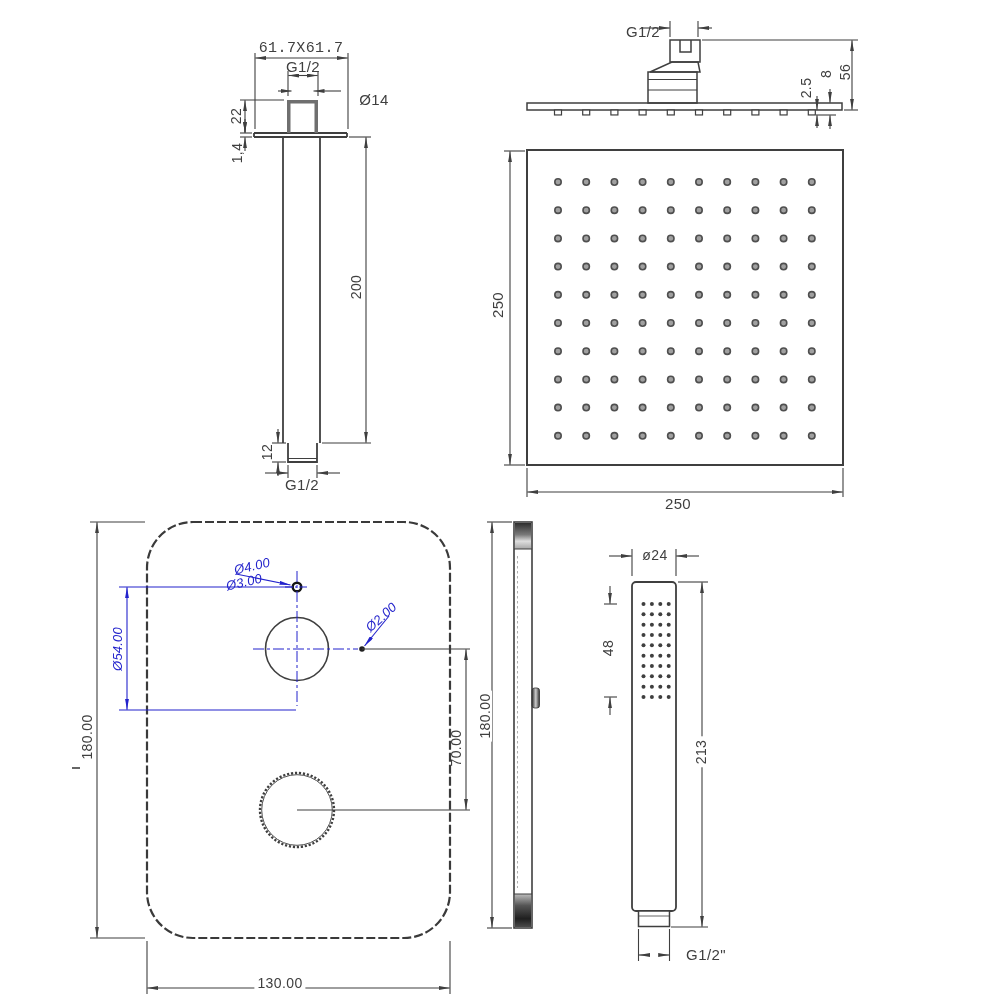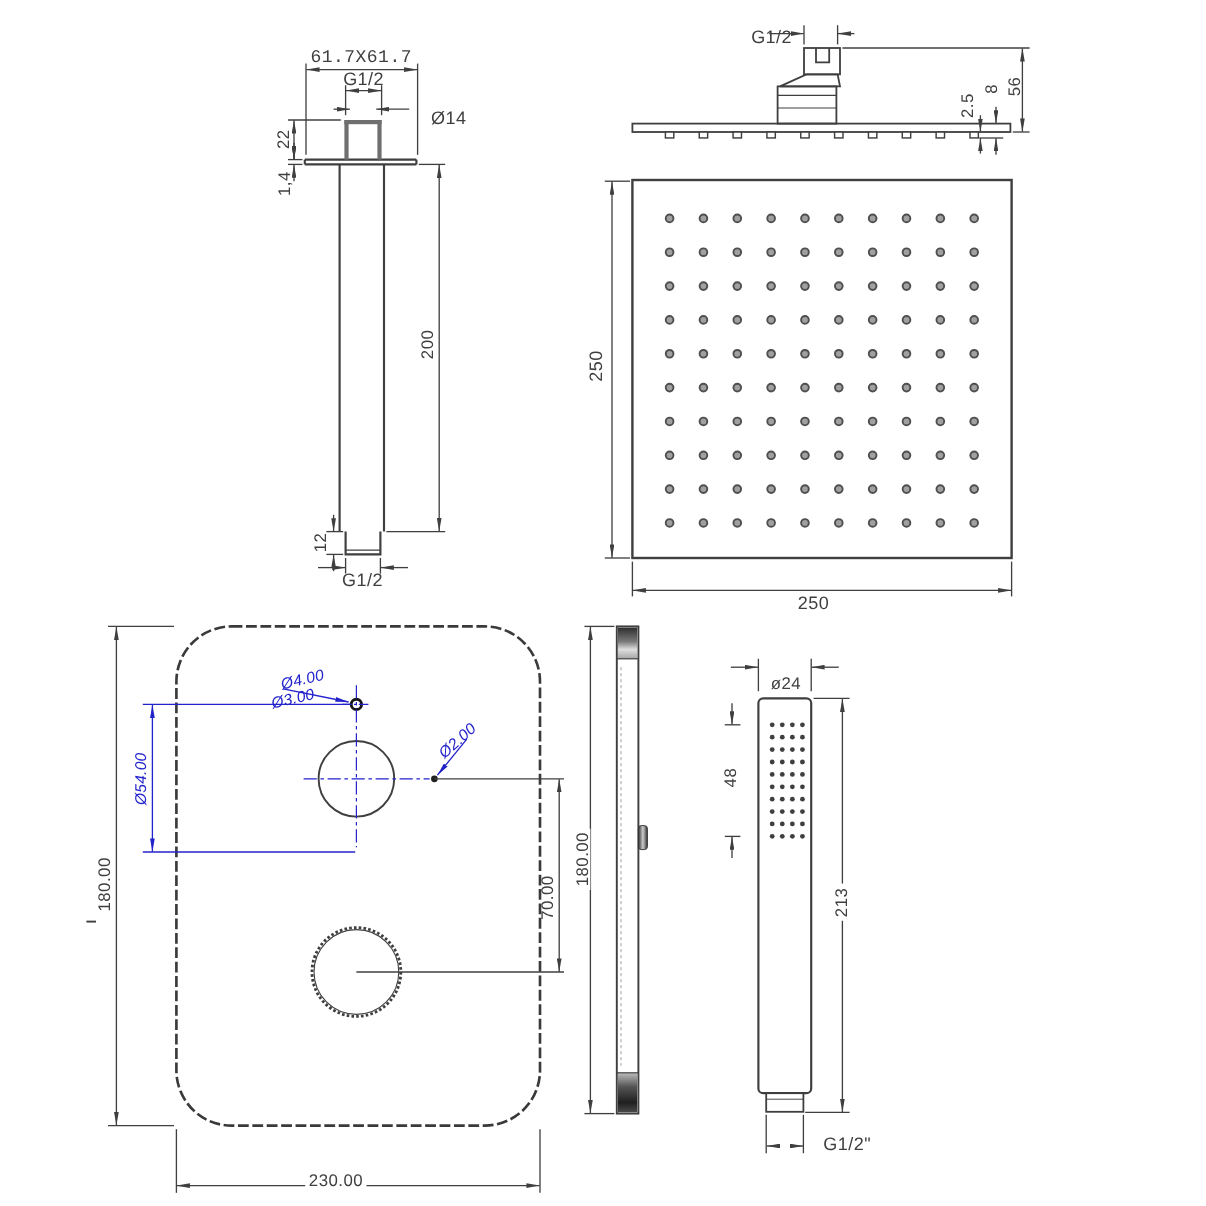--- a/index.html
+++ b/index.html
@@ -369,22 +369,22 @@
 
   <span class="lbl big" style="left:497px;top:305px;--r:-90deg;">250</span>
   <span class="lbl big" style="left:678px;top:503px;">250</span>
 
   <span class="lbl blue" style="left:252px;top:566px;--r:-13deg;">Ø4.00</span>
   <span class="lbl blue" style="left:244px;top:582px;--r:-13deg;">Ø3.00</span>
   <span class="lbl blue" style="left:381px;top:617px;--r:-42deg;">Ø2.00</span>
   <span class="lbl blue" style="left:117px;top:649px;--r:-90deg;">Ø54.00</span>
   <span class="lbl" style="left:87px;top:737px;--r:-90deg;">180.00</span>
   <span class="lbl" style="left:456px;top:748px;--r:-90deg;">70.00</span>
-  <span class="lbl bg" style="left:280px;top:983px;">230.00</span>
+  <span class="lbl bg" style="left:280px;top:983px;">130.00</span>
 
   <span class="lbl bg" style="left:485px;top:716px;--r:-90deg;">180.00</span>
 
-  <span class="lbl" style="left:655px;top:569px;">ø24</span>
+  <span class="lbl" style="left:655px;top:555px;">ø24</span>
   <span class="lbl bg" style="left:608px;top:648px;--r:-90deg;">48</span>
   <span class="lbl bg" style="left:701px;top:752px;--r:-90deg;">213</span>
   <span class="lbl big" style="left:706px;top:954px;">G1/2"</span>
 
 </div>
 
 </body></html>

